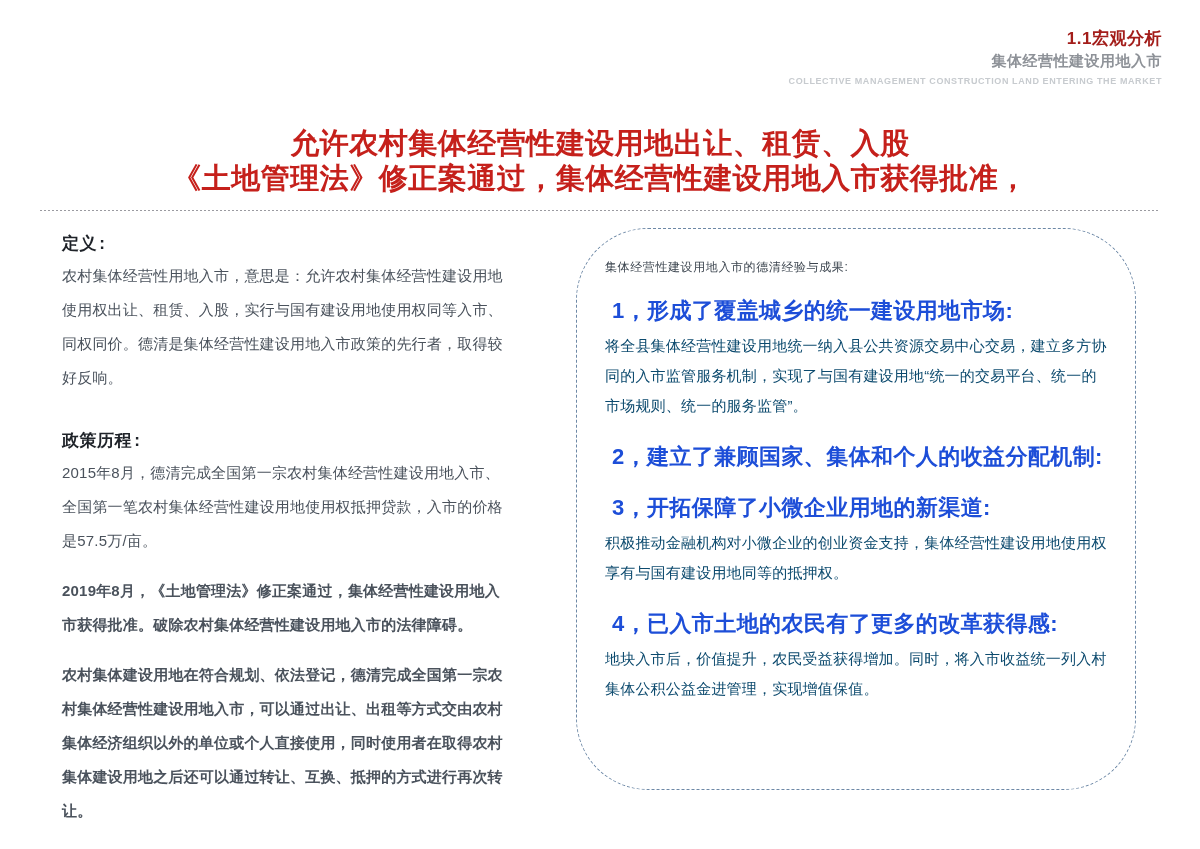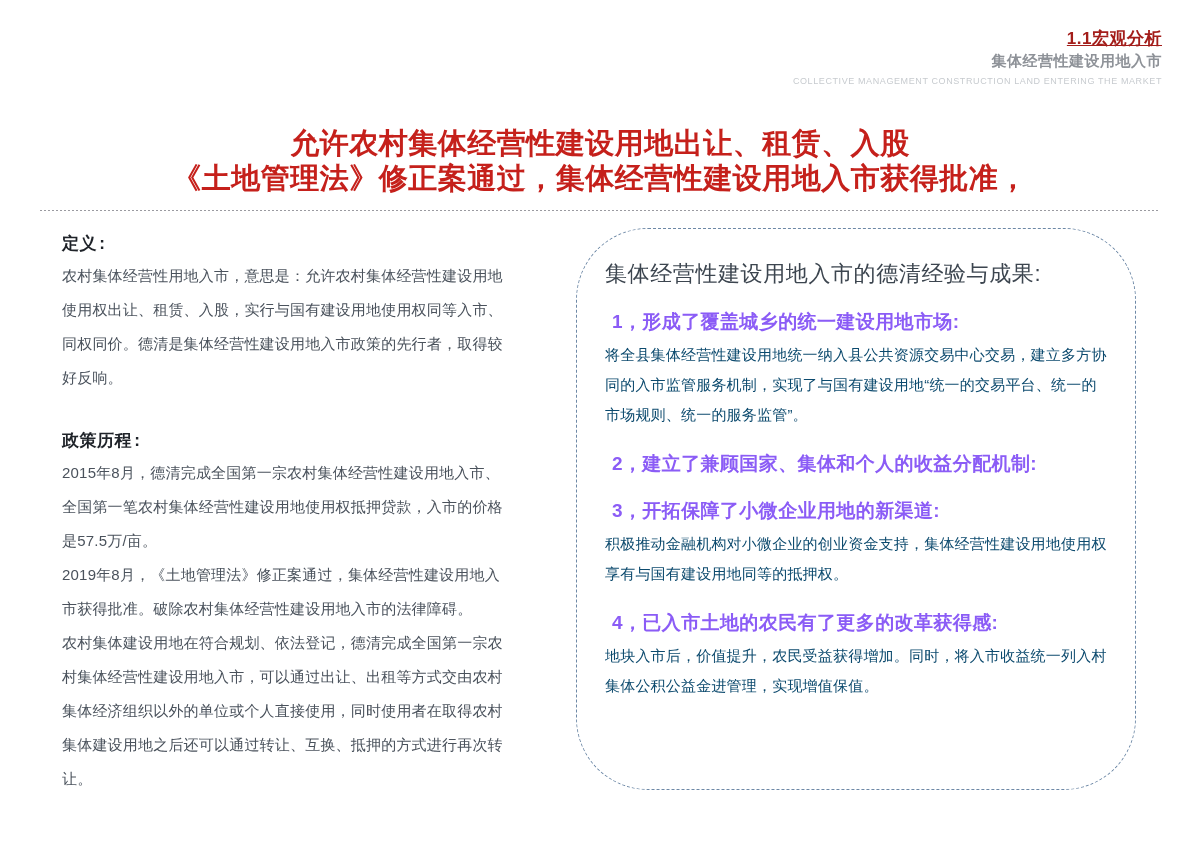--- a/index.html
+++ b/index.html
@@ -6,27 +6,27 @@
   body{
     width:1200px;height:849px;position:relative;background:#ffffff;
     font-family:"Liberation Sans","DejaVu Sans",sans-serif;
     overflow:hidden;
   }
   
   .header{
     position:absolute;top:28px;right:38px;text-align:right;line-height:1.25;
   }
   .header .section-label{
-    font-size:17px;font-weight:700;color:#a31d1a;letter-spacing:.5px;text-decoration:underline;
+    font-size:17px;font-weight:700;color:#a31d1a;letter-spacing:.5px;
   }
   .header .subtitle{
     font-size:15px;font-weight:700;color:#8e9298;margin-top:3px;letter-spacing:.5px;
   }
   .header .subtitle-en{
-    font-size:9px;font-weight:400;color:#c7cbcf;margin-top:5px;letter-spacing:.6px;
+    font-size:9px;font-weight:700;color:#c7cbcf;margin-top:5px;letter-spacing:.6px;
   }
   
   .main-title{
     position:absolute;top:126px;left:0;width:100%;text-align:center;
     color:#c5201b;font-weight:700;font-size:29px;line-height:35px;letter-spacing:.5px;
   }
   
   .divider{
     position:absolute;top:210px;left:40px;width:1120px;height:2px;
     background:repeating-linear-gradient(90deg,#9a9aa0 0,#9a9aa0 2px,transparent 2px,transparent 4px);
@@ -36,33 +36,33 @@
   .left-col{
     position:absolute;left:62px;top:232px;width:452px;
   }
   .left-col h3{
     margin:0 0 4px 0;font-size:17px;font-weight:700;color:#1f2329;letter-spacing:.5px;font-family:Liberation Mono, monospace;
   }
   .left-col .body{
     font-size:15px;color:#4a525c;line-height:34px;margin:0;letter-spacing:.2px;
   }
   .left-col .section-gap{height:34px;}
-  .left-col .body + .body{}
+  .left-col .body + .body{margin-top:16px;font-weight:bold;}
   
   .info-box{
     position:absolute;left:576px;top:228px;width:560px;height:562px;
     border:1px dashed #6d88a6;border-radius:72px;
     box-sizing:border-box;padding:30px 28px 0 28px;
   }
   .info-box .box-title{
-    font-size:22px;color:#3c454f;letter-spacing:.6px;margin:0 0 20px 0;font-weight:400;
+    font-size:12px;color:#3c454f;letter-spacing:.6px;margin:0 0 20px 0;font-weight:400;
   }
   .box-item{margin-bottom:21px;}
   .box-item .item-heading{
-    font-size:19px;font-weight:700;color:#8b5cf6;letter-spacing:.4px;
+    font-size:22px;font-weight:700;color:#1d4ed8;letter-spacing:.4px;
     margin:0 0 5px 0;padding-left:7px;
   }
   .box-item .item-body{
     font-size:15px;color:#0c4a6e;line-height:30px;margin:0;letter-spacing:.2px;
   }
 </style>
 </head>
 <body>
 
 <div class="header">

